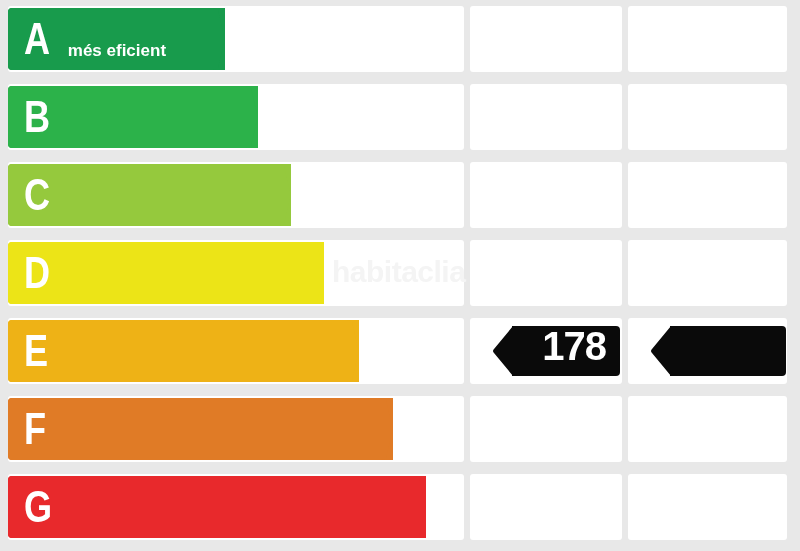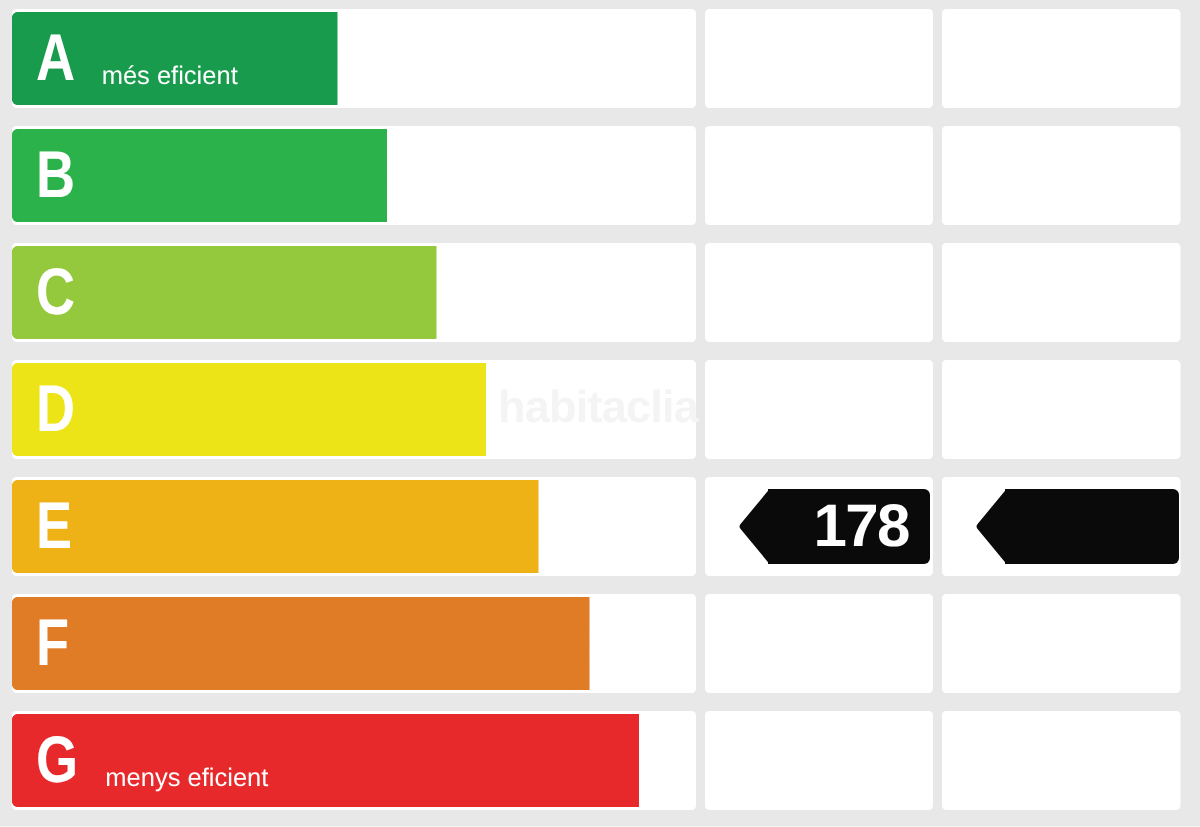--- a/index.html
+++ b/index.html
@@ -97,36 +97,36 @@
     margin-left: 16px;
     font-family: "Liberation Sans Narrow", "Liberation Sans", sans-serif;
     transform: scaleX(0.82);
     transform-origin: left center;
     letter-spacing: 0;
   }
   .grade-caption {
     position: relative;
     z-index: 4;
     color: #ffffff;
-    font-weight: normal;
+    font-weight: bold;
     font-size: 17px;
     margin-left: 12px;
     align-self: flex-end;
     margin-bottom: 9px;
     white-space: nowrap;
   }
 
   
   .badge {
     position: absolute;
     top: 8px;
     height: 50px;
     z-index: 6;
     display: flex;
-    align-items: center;
+    align-items: flex-start;
     justify-content: flex-end;
   }
   .badge-body {
     position: absolute;
     left: 22px;
     right: 0;
     top: 0;
     bottom: 0;
     background: #0a0a0a;
     border-radius: 0 4px 4px 0;
@@ -264,20 +264,19 @@
         <div class="cell cell-two"></div>
         <div class="cell cell-three"></div>
         <div class="bar" style="width: 418px; background: rgb(232, 41, 44);">
           <div class="bar-body" style="background: rgb(232, 41, 44);"></div>
           <div class="bar-tip">
             <svg width="26" height="62" viewBox="0 0 26 62">
               <path d="M0,0 L14,0 Q17,0 19,2 L25,28 Q26,31 25,34 L19,60 Q17,62 14,62 L0,62 Z" fill="#e8292c"></path>
             </svg>
           </div>
           <div class="grade-letter">G</div>
-          <div class="grade-caption">menys eficient</div>
         </div>
       </div>
     </div>
 
   <div class="watermark">habitaclia</div>
 
 </div>
 
 </body></html>

